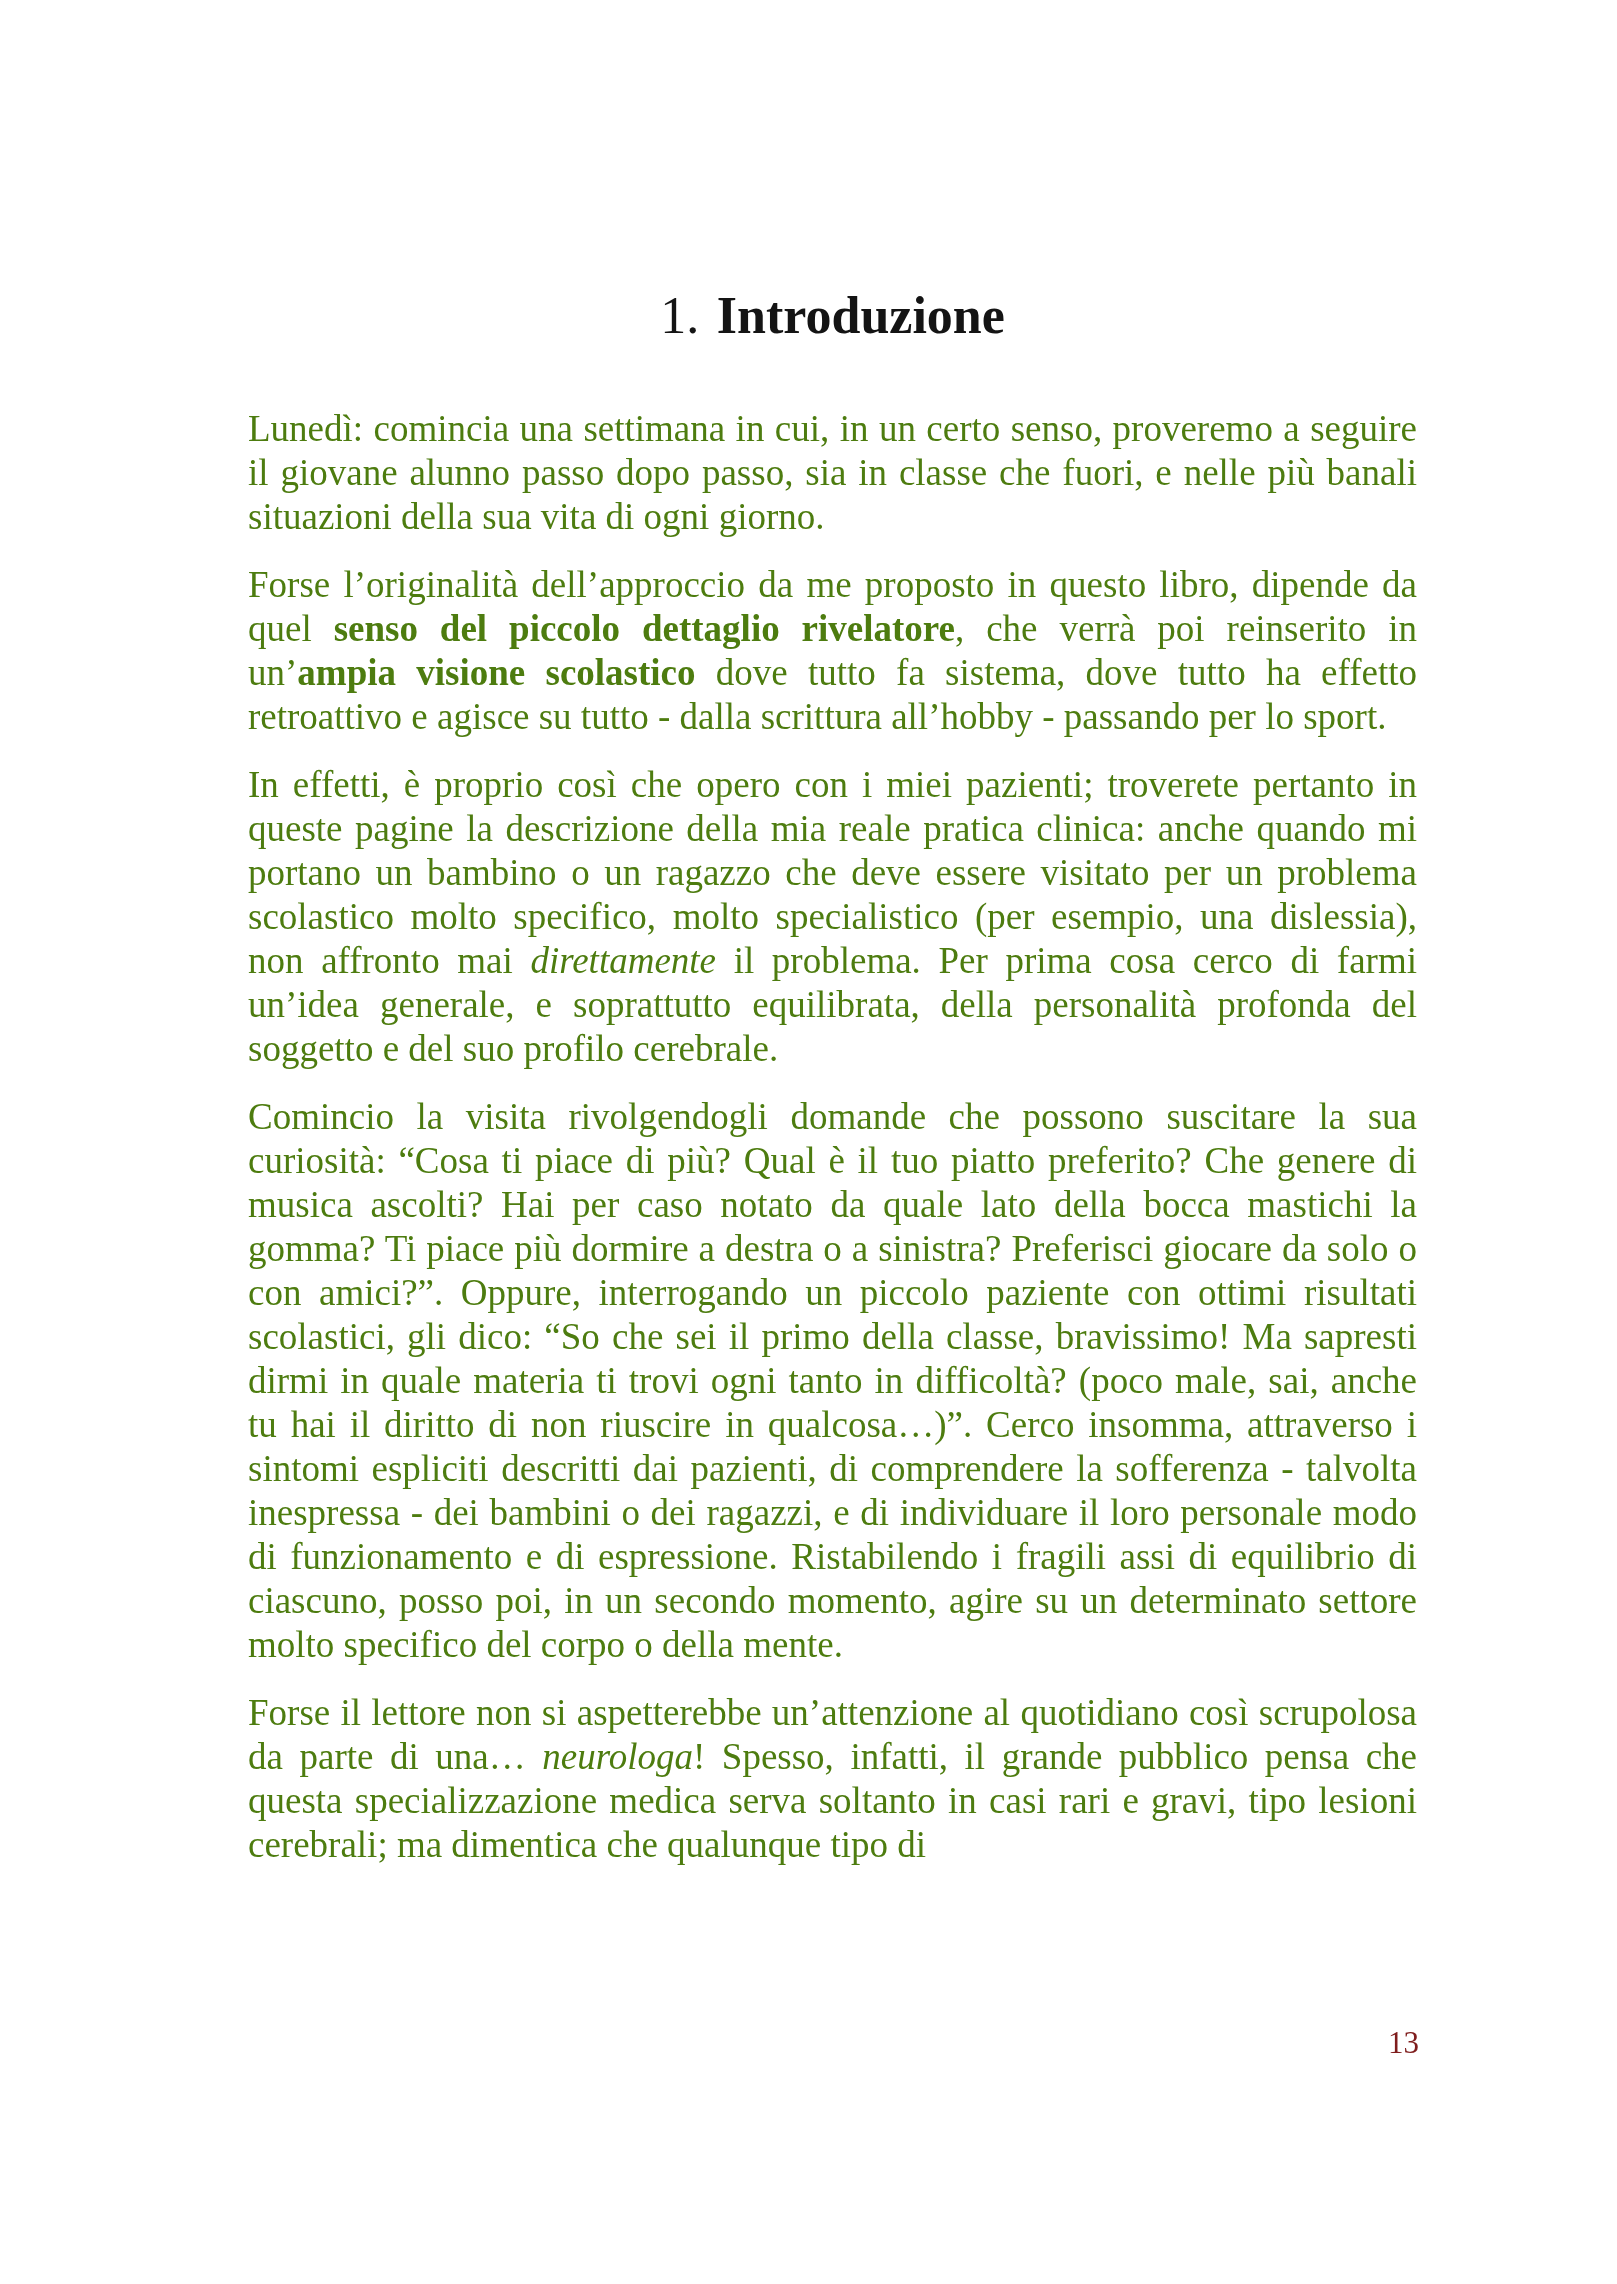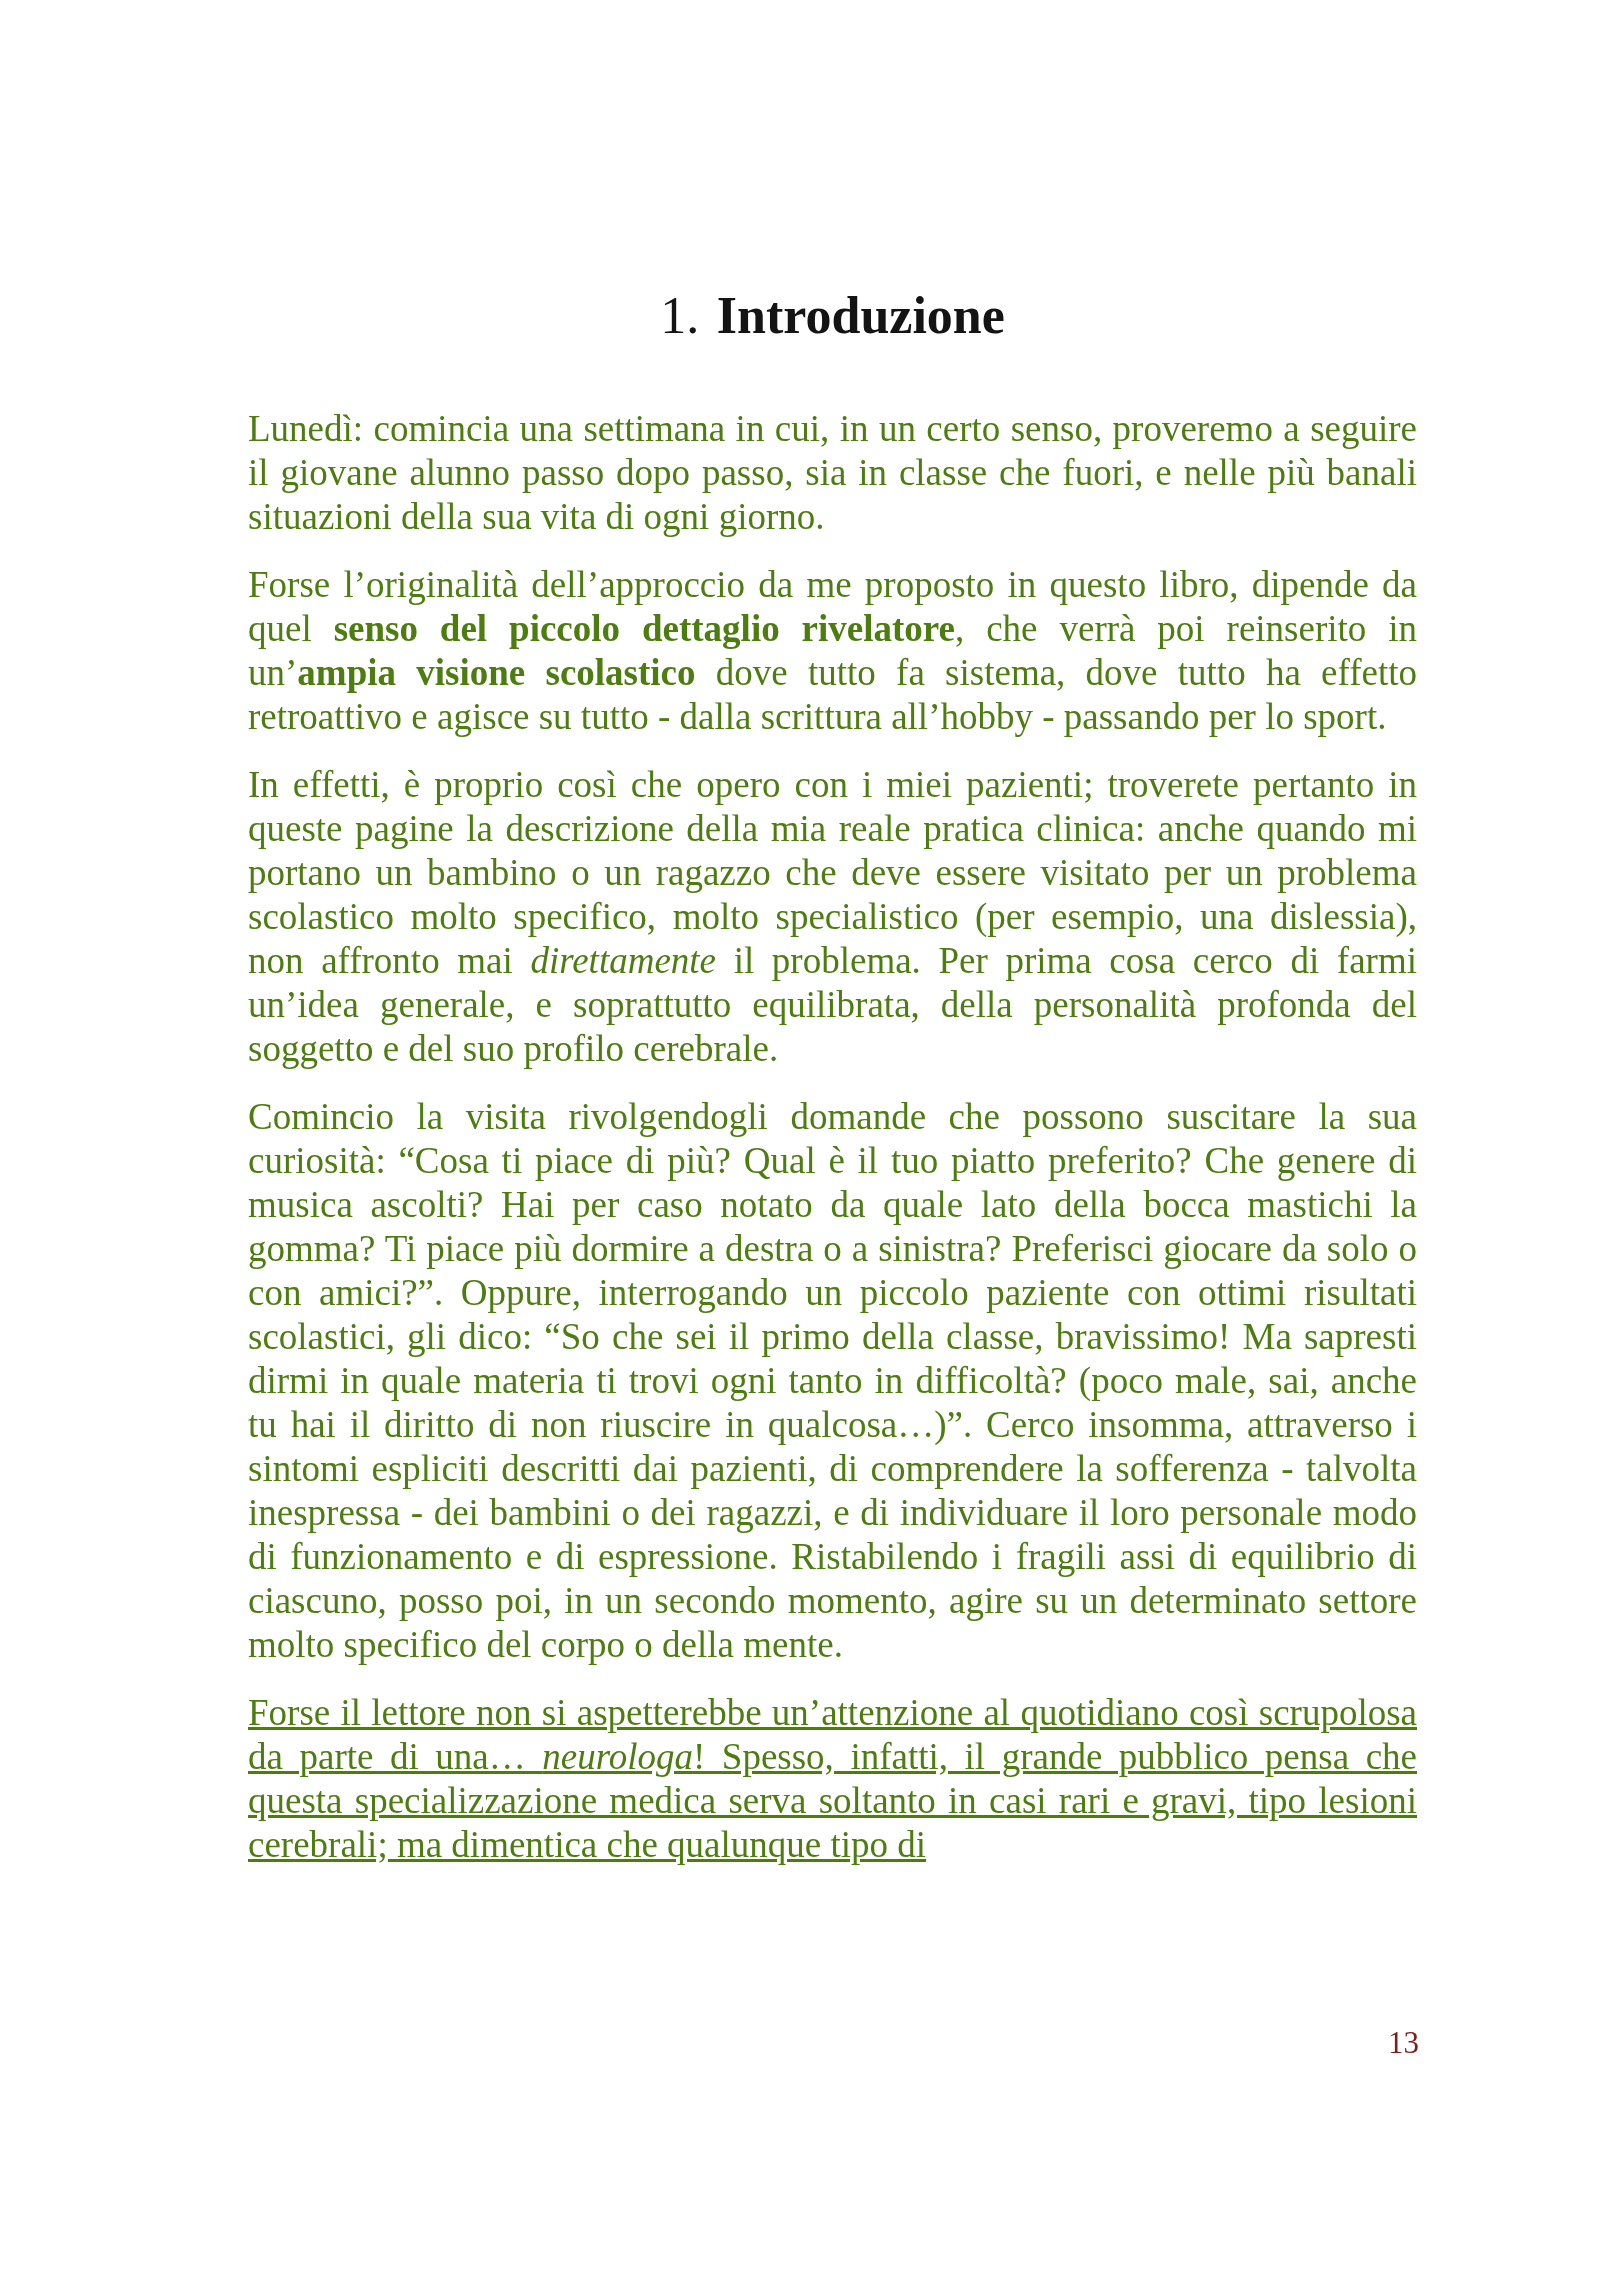--- a/index.html
+++ b/index.html
@@ -51,21 +51,20 @@
       line-height: 44px;
       text-align: justify;
       hyphens: none;
       color: #4d7c0f;
     }
     .body-text p {
       margin: 0 0 24px 0;
     }
     .body-text p:last-child {
       margin-bottom: 16px;
-      text-decoration: underline;
     }
     .body-text b {
       font-weight: bold;
     }
     .body-text i {
       font-style: italic;
     }
     .page-number {
       position: absolute;
       left: 1338px;

